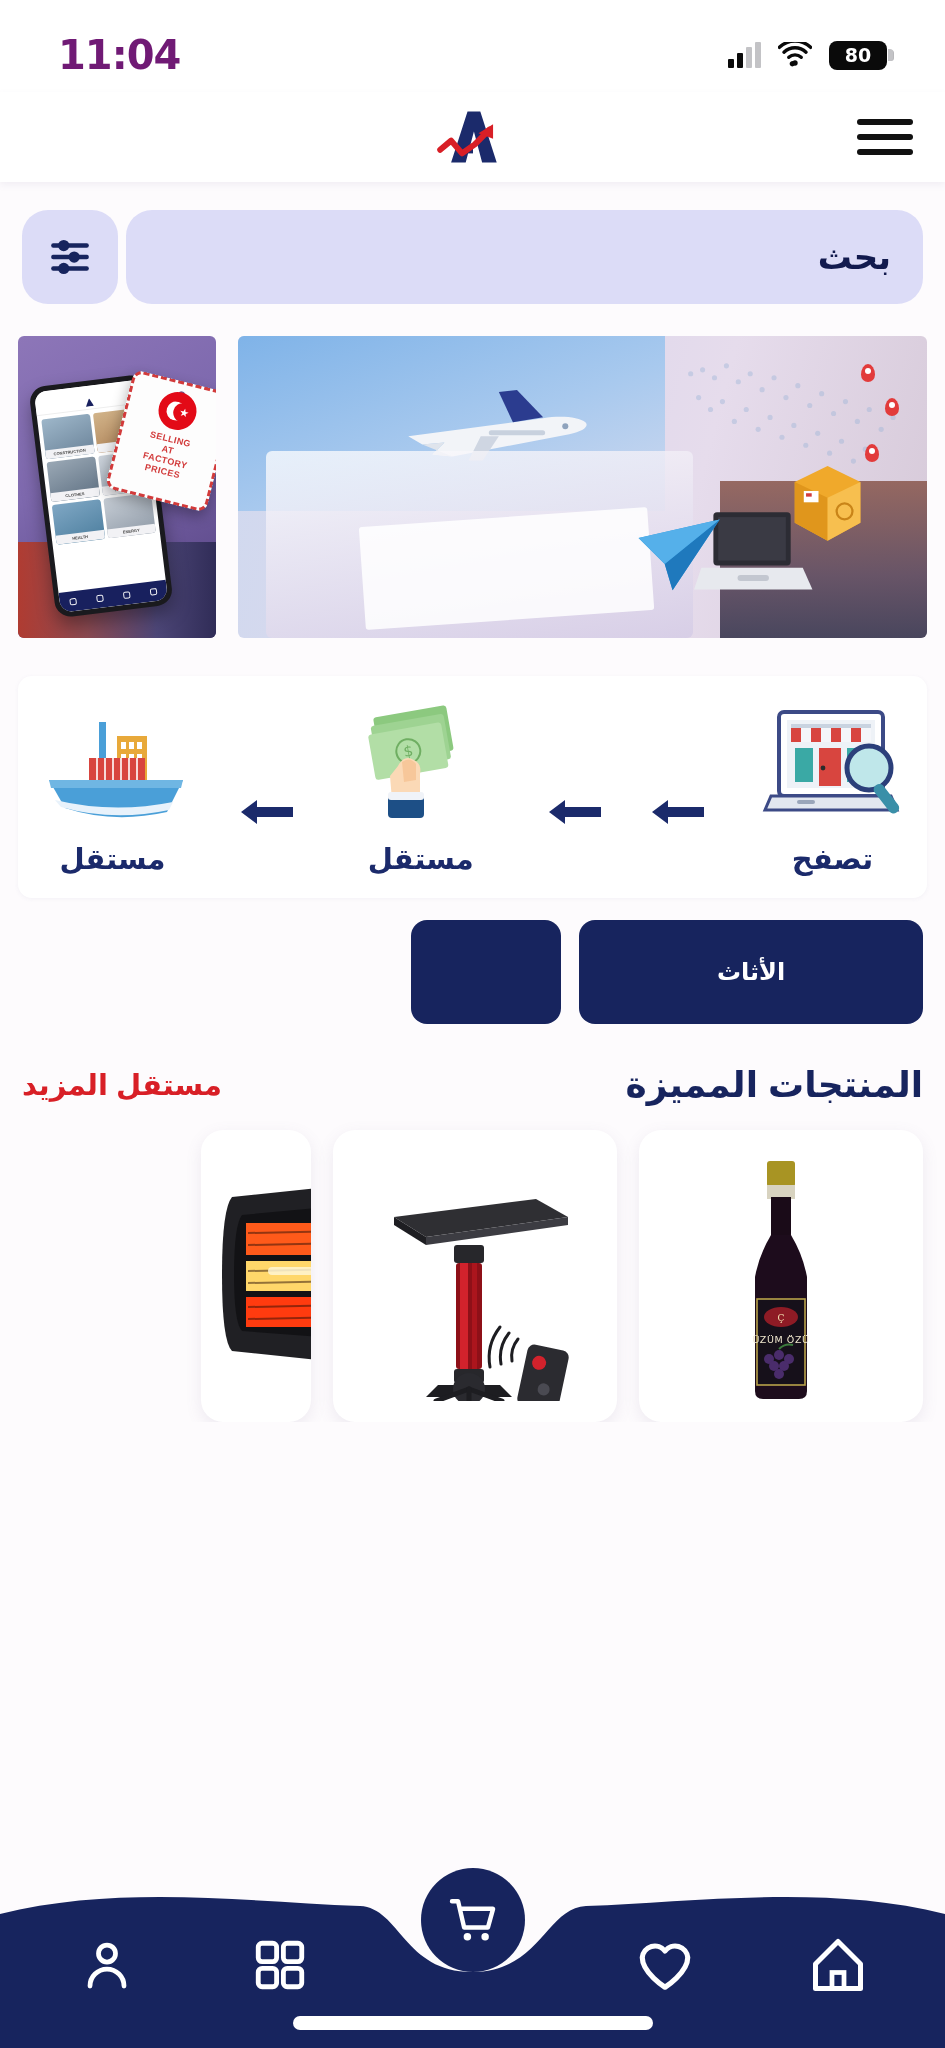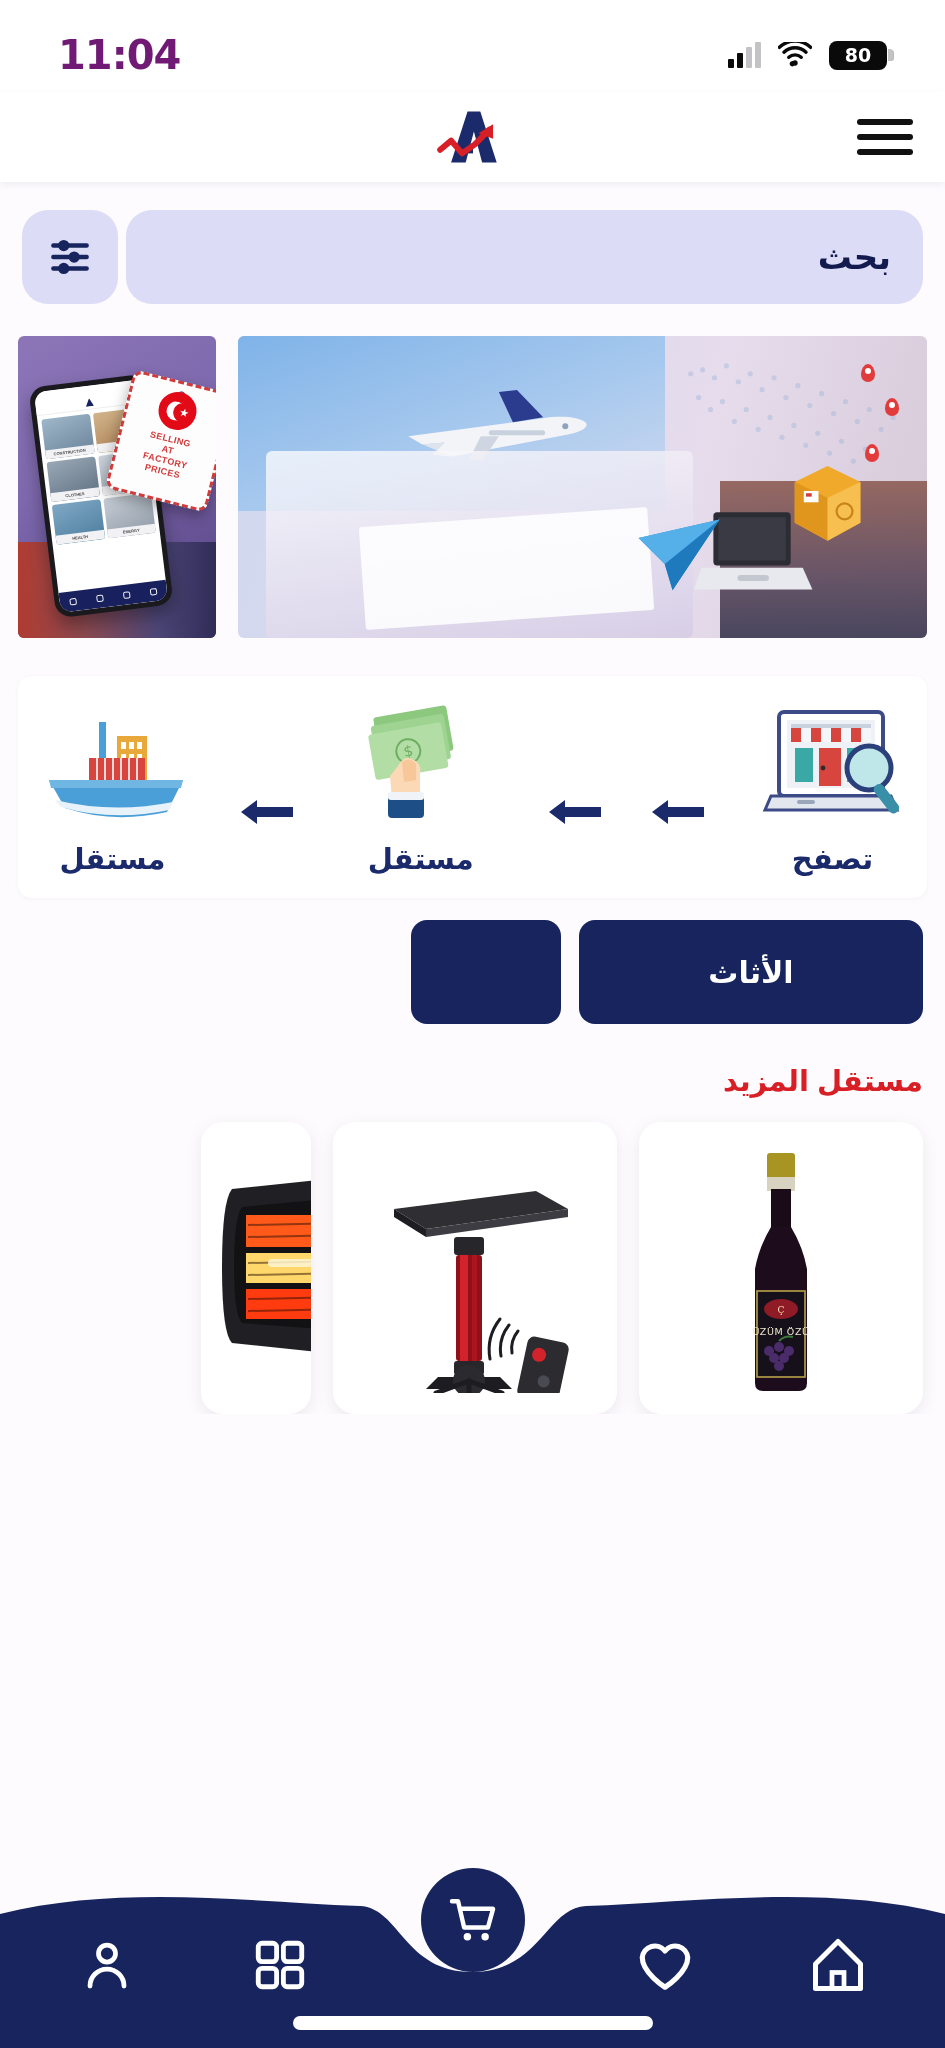--- a/index.html
+++ b/index.html
@@ -166,21 +166,21 @@
     direction:rtl; }
   .arrow{ width:64px; height:128px; display:flex; align-items:center;
     justify-content:center; }
 
   
   .cats{ display:flex; gap:18px; padding:22px 22px 0 22px; direction:rtl;
     overflow:hidden; }
   .cat-chip{
     background:#17245e; color:#fff; border-radius:16px; height:104px;
     min-width:344px; display:flex; align-items:center; justify-content:center;
-    font-size:30px; font-weight:700; flex:none; cursor:pointer;
+    font-size:24px; font-weight:700; flex:none; cursor:pointer;
   }
   .cat-chip.partial{ min-width:150px; }
 
   
   .sec-head{ display:flex; align-items:center; justify-content:space-between;
     padding:40px 22px 0 22px; direction:rtl; }
   .sec-title{ font-size:36px; font-weight:800; color:#17245e; }
   .sec-more{ font-size:29px; font-weight:800; color:#d81f26; cursor:pointer; }
 
   
@@ -513,20 +513,21 @@
 <div class="cats">
   <div class="cat-chip">
     <span>الأثاث</span>
   </div>
   <div class="cat-chip partial">
     <span></span>
   </div>
 </div>
 
 <div class="sec-head">
+  <div class="sec-title">المنتجات المميزة</div>
   <div class="sec-more">مستقل المزيد</div>
 </div>
 
 <div class="products">
 
   <div class="prod-card">
     <svg width="120" height="250" viewBox="0 0 120 250">
       <rect x="46" y="10" width="28" height="26" rx="3" fill="#a89423"></rect>
       <rect x="46" y="34" width="28" height="14" fill="#d8d3c0"></rect>
       <rect x="50" y="46" width="20" height="42" fill="#1a0b18"></rect>

